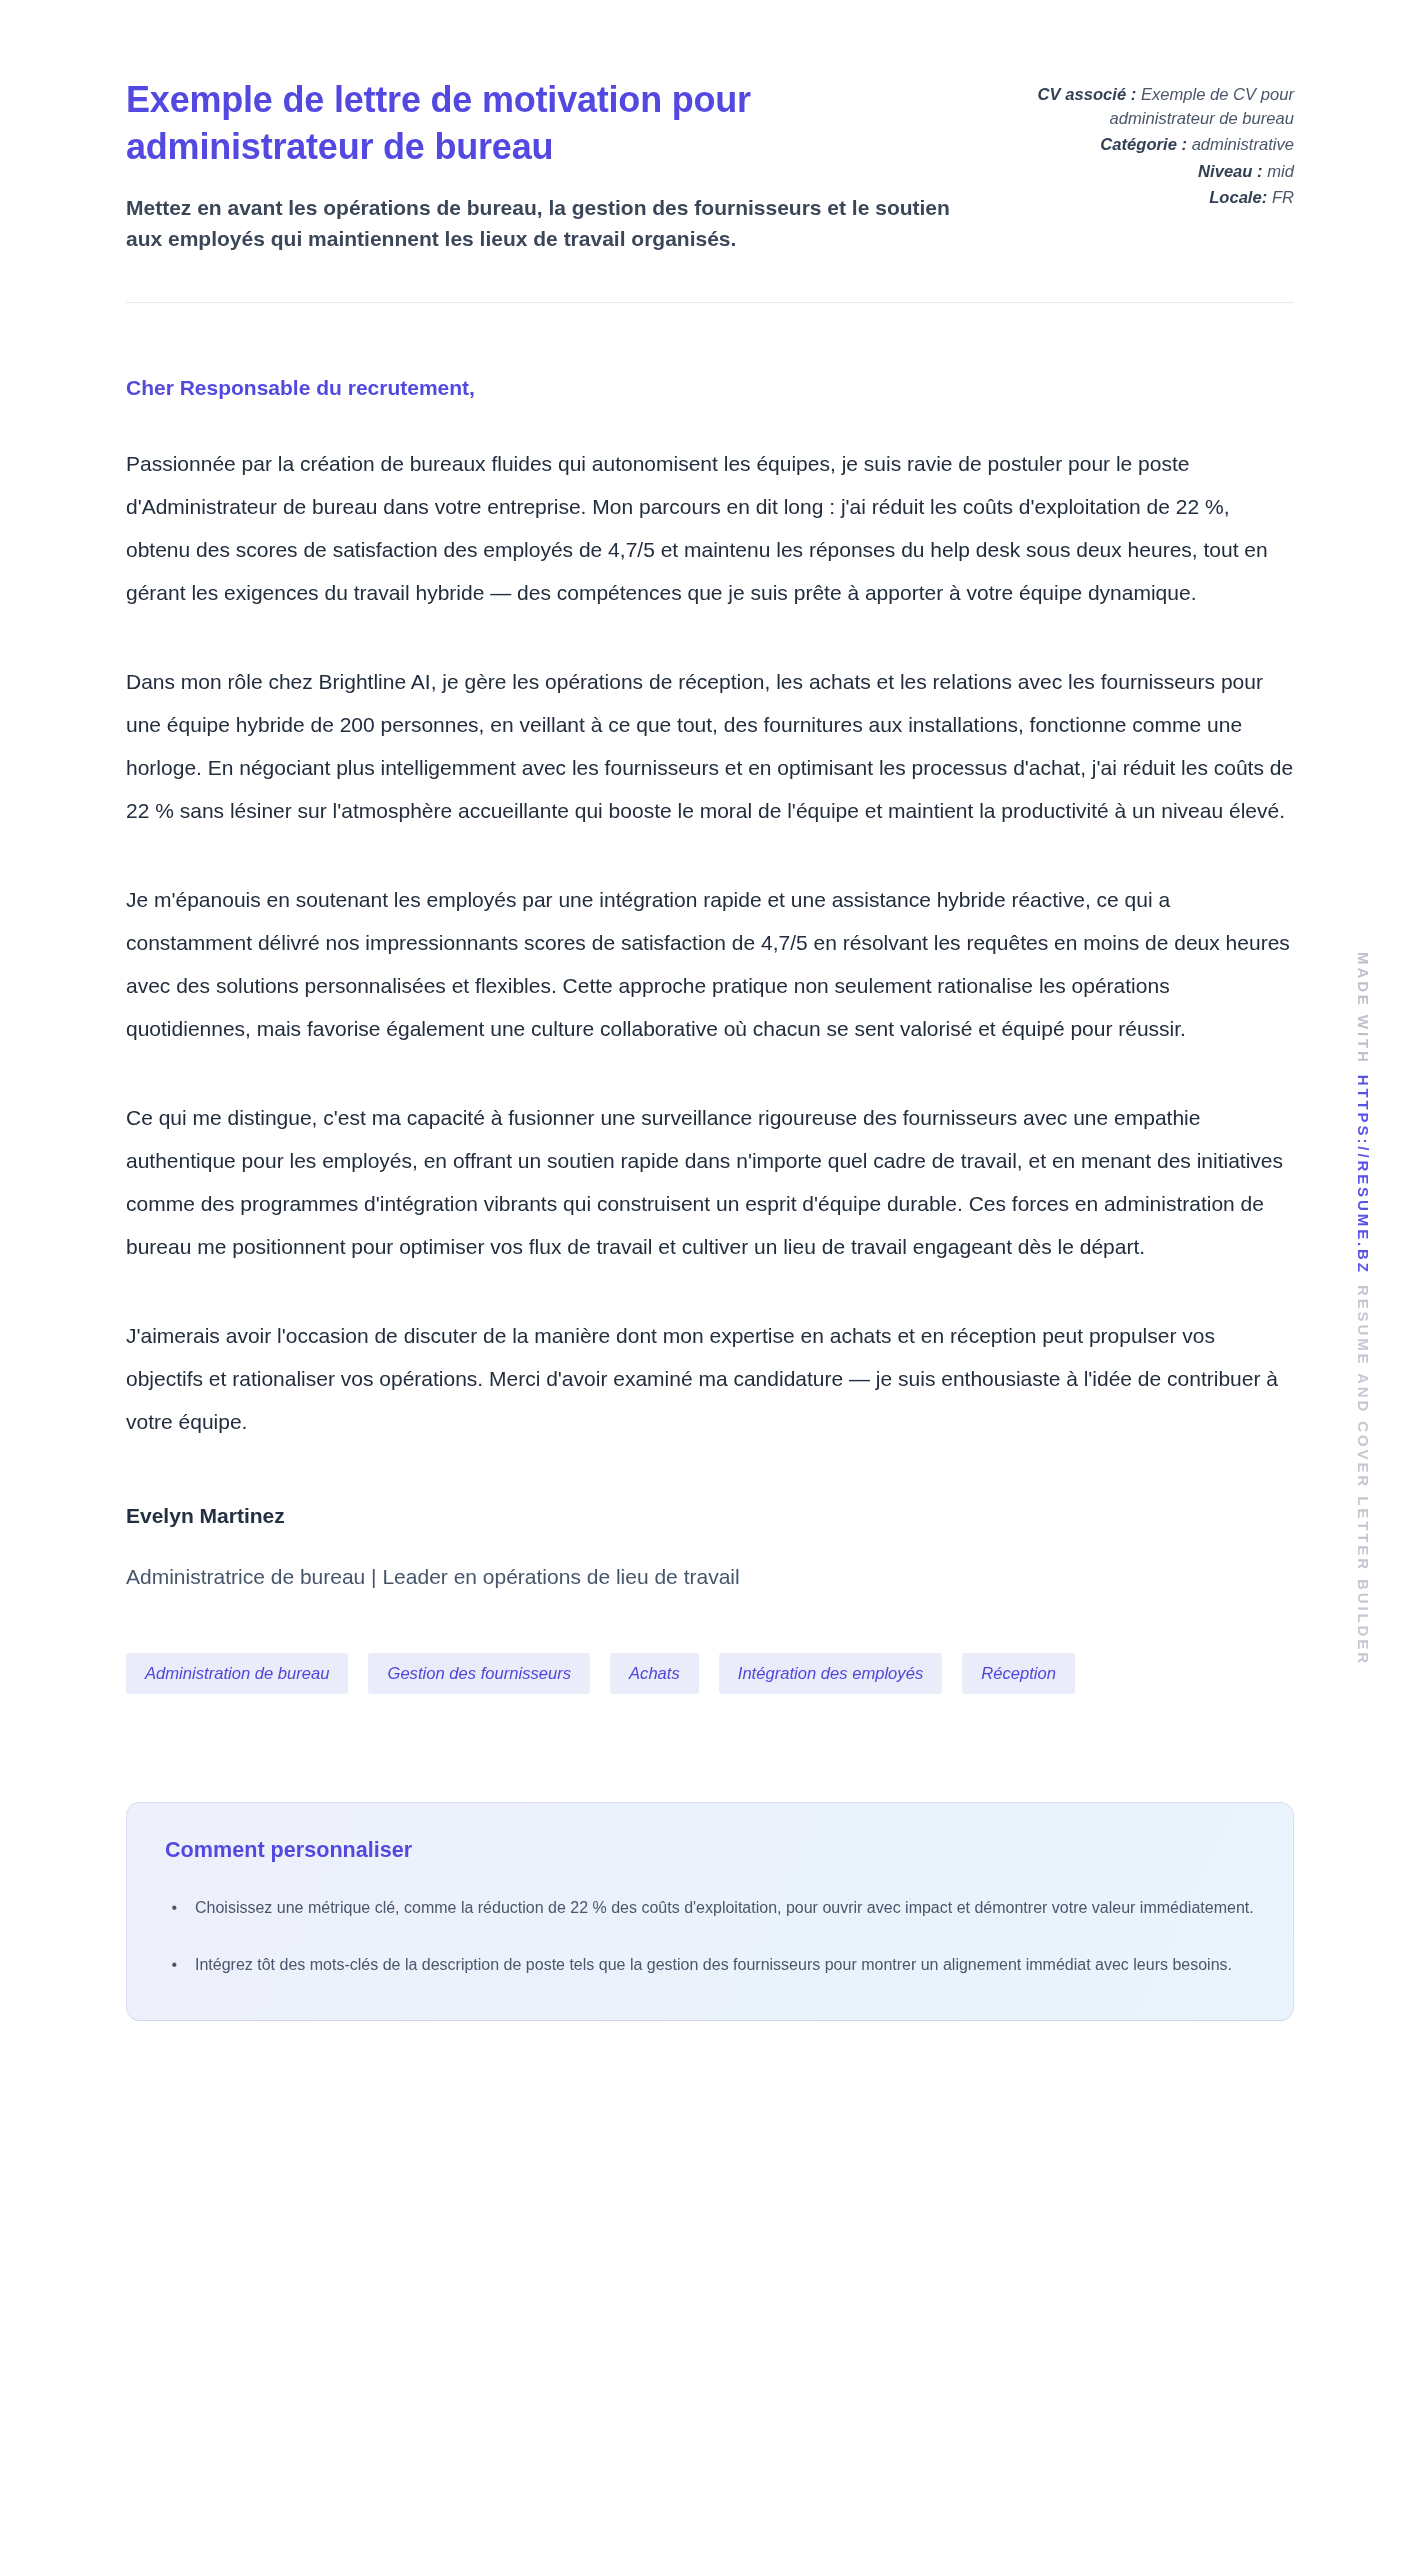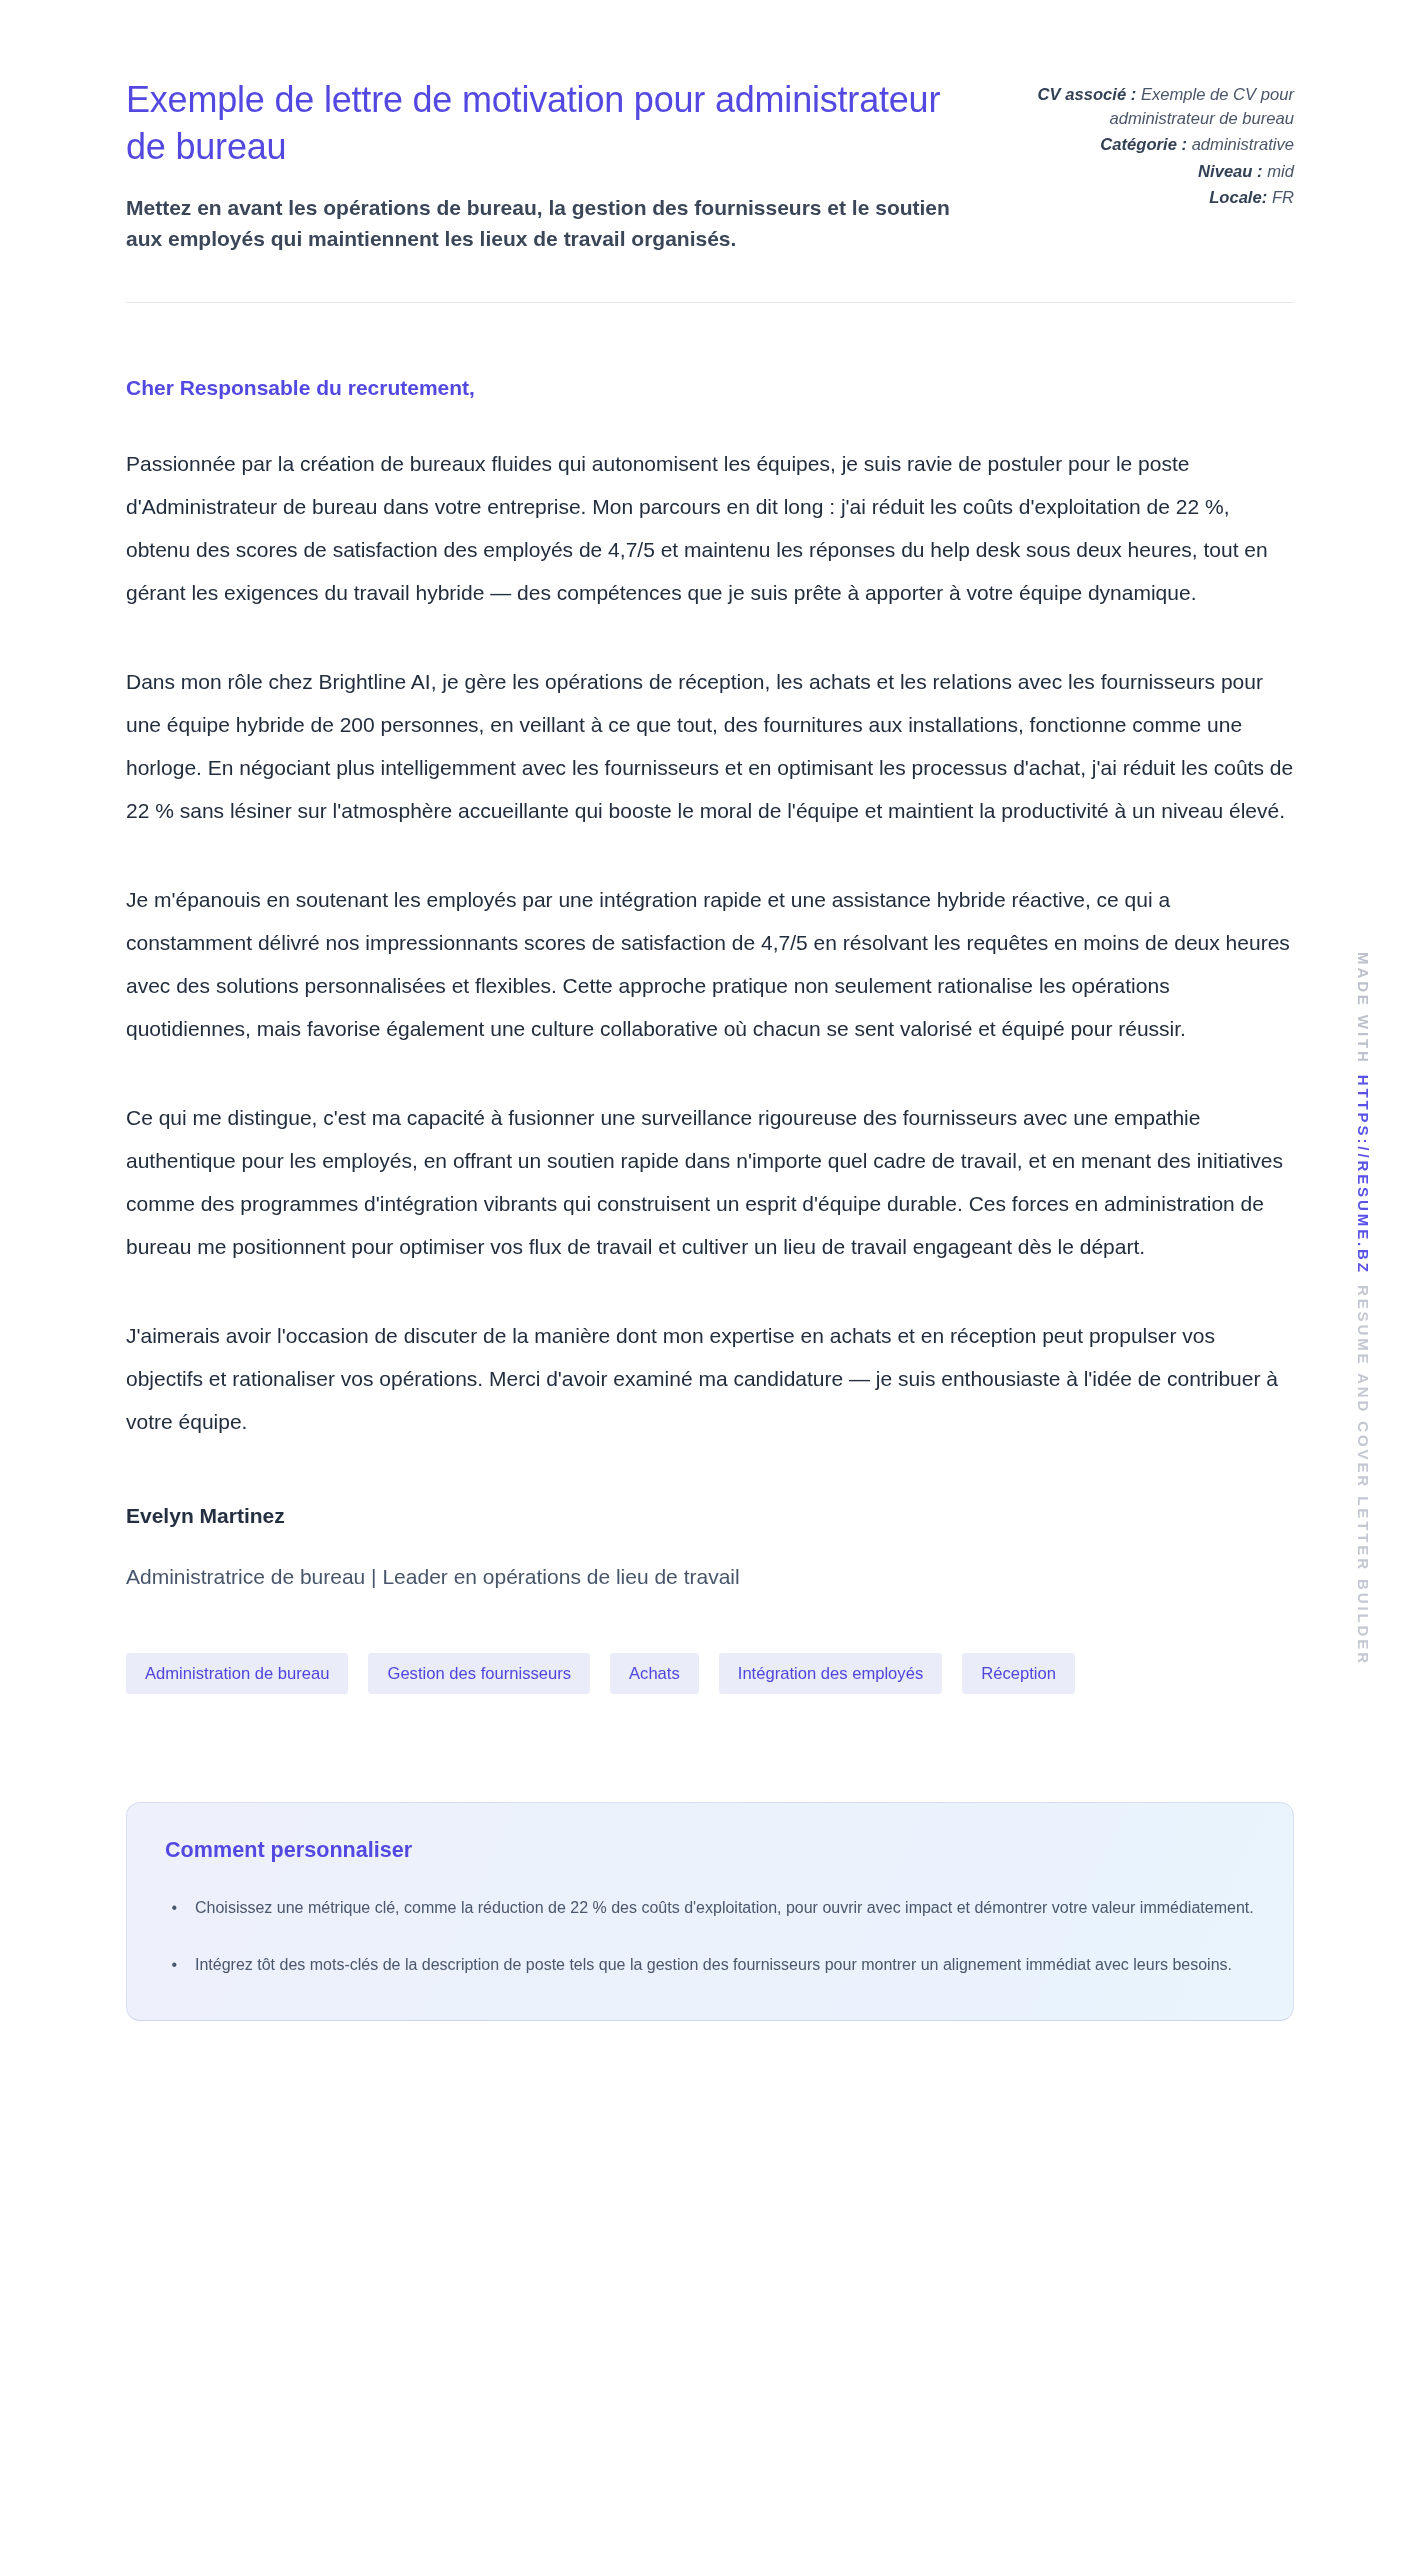--- a/index.html
+++ b/index.html
@@ -10,42 +10,42 @@
     overflow:hidden;
     font-family:"Liberation Sans","DejaVu Sans",sans-serif;
     -webkit-font-smoothing:antialiased;
   }
   .content{position:absolute;left:126px;top:0;width:1168px;}
 
   
   .header{display:flex;justify-content:space-between;align-items:flex-start;padding-top:76px;}
   .title-block{width:846px;}
   .page-title{
-    margin:0;font-size:36px;line-height:47px;font-weight:400;
+    margin:0;font-size:36px;line-height:47px;font-weight:700;
     color:#5349e1;letter-spacing:-0.2px;
   }
   .subtitle{
     margin:21.6px 0 0;font-size:21px;line-height:31px;font-weight:700;
     color:#3b4759;
   }
   .meta{width:290px;text-align:right;font-size:16.6px;line-height:24px;color:#4a5568;padding-top:6.6px;}
   .meta-row{margin-bottom:2.5px;font-style:italic;}
   .meta-label{font-weight:700;color:#334155;}
 
   .divider{border:none;border-top:1.7px solid #e6e8eb;margin:48px 0 0;}
 
   
   .letter{font-size:21px;line-height:43px;color:#222d3d;}
   .greeting{margin:63px 0 33px;font-size:21px;font-weight:700;color:#5349e1;line-height:43px;}
   .para{margin:0 0 46px;}
   .sig-name{margin:51px 0 0;font-weight:700;color:#243041;line-height:43px;}
   .sig-title{margin:18px 0 0;color:#47556b;line-height:43px;}
 
   
-  .tags{margin-top:55px;display:flex;gap:20px;}
+  .tags{margin-top:55px;display:flex;gap:20px;font-style:italic;}
   .tag{
     display:inline-block;height:41px;line-height:41px;padding:0 19px;
     background:#ebecf9;color:#4f46dd;font-size:16.6px;border-radius:3.3px;
     white-space:nowrap;
   }
 
   
   .tips{
     margin-top:108px;box-sizing:border-box;
     background:linear-gradient(115deg,#eef0fb 0%,#eaf2fc 55%,#e9f4fd 100%);

